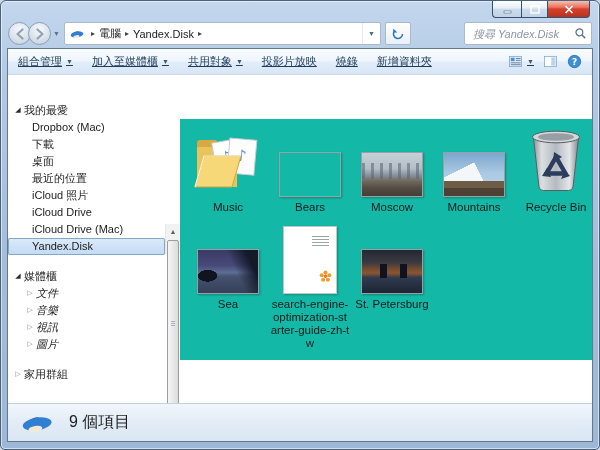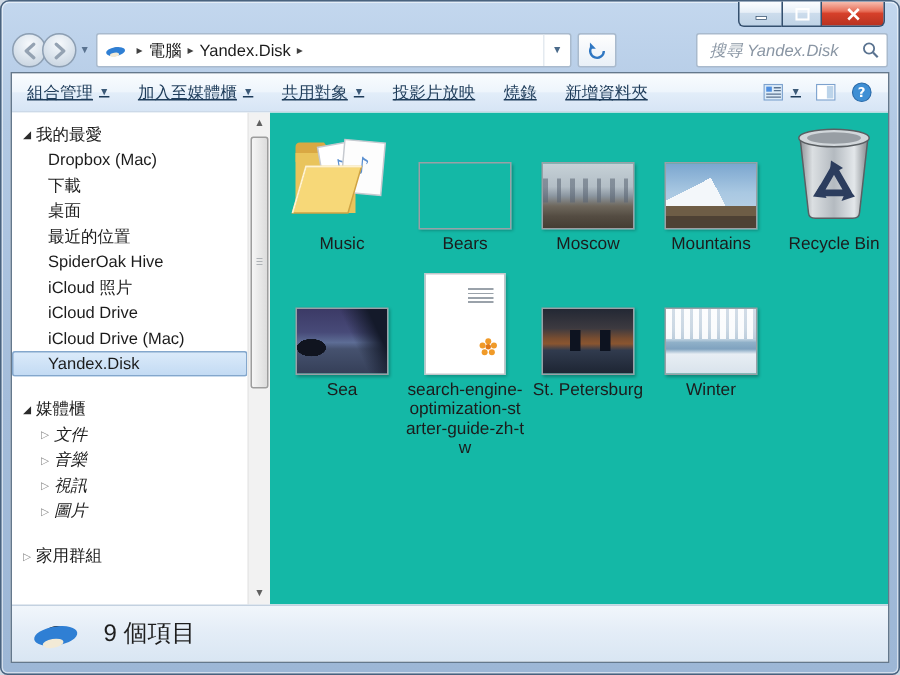--- a/index.html
+++ b/index.html
@@ -36,21 +36,21 @@
   .searchbox input::placeholder{font-style:italic;color:#8a96a4;}
   
   .inner{position:absolute;left:6px;right:6px;top:47px;bottom:7px;background:#fff;border:1px solid #64788c;display:flex;flex-direction:column;overflow:hidden;}
   .toolbar{height:26px;flex:none;display:flex;align-items:center;padding:0 10px;font-size:11px;color:#1e3c5a;
     background:linear-gradient(180deg,#f9fcfe 0%,#eef5fc 48%,#e2edf9 52%,#d7e5f5 100%);border-bottom:1px solid #ccd9e8;}
   .tb-left{flex:1;display:flex;gap:19px;}
   .tb-item{display:flex;align-items:center;gap:4px;white-space:nowrap;cursor:default;text-decoration:underline;}
   .tb-caret{font-size:7px;color:#3c5a78;}
   .tb-right{display:flex;align-items:center;gap:9px;}
   .tb-right .icon svg{display:block;}
-  .body{flex:1;display:flex;overflow:hidden;}
+  .body{flex:1;display:flex;overflow:hidden;align-items:center;}
   
   .sidebar{width:157px;flex:none;background:#fff;padding-top:6px;font-size:11px;color:#1c1c1c;overflow:hidden;}
   .tree-row{height:17px;display:flex;align-items:center;white-space:nowrap;}
   .tree-row.header{padding-left:4px;}
   .tree-row.fav{padding-left:24px;}
   .tree-row.lib{padding-left:16px;font-style:italic;}
   .expander{width:12px;flex:none;text-align:center;font-size:7px;color:#8a8a8a;}
   .expander.open{color:#2b2b2b;}
   .sec-gap{height:13px;}
   .tree-row.selected{background:linear-gradient(180deg,#dcebfa,#c2daf3);box-shadow:inset 0 0 0 1px #84a7cc;border-radius:2px;}
@@ -271,29 +271,20 @@
                 <rect x="2" y="3.5" width="12" height="9.5" fill="#cdd6de" stroke="#8a98a6" stroke-width=".8"></rect>
                 <circle cx="8" cy="8.2" r="3.4" fill="#fff" stroke="#5a7390" stroke-width=".9"></circle>
                 <path d="M8 6.2v2.2l1.6 1" stroke="#5a7390" stroke-width=".9" fill="none"></path>
               </svg>
             </span>
             <span class="sb-label">最近的位置</span>
           </div>
           <div class="tree-row fav">
             <span class="icon sb-icon-wrap">
               <svg viewBox="0 0 16 16">
-                <path d="M1 4h5l1 1.6h8V13.5H1z" fill="#f9dd7f" stroke="#c9a03c" stroke-width=".8"></path>
-                <path d="M1 6.4h14v7.1H1z" fill="#fbe89b"></path>
-              </svg>
-            </span>
-            <span class="sb-label">SpiderOak Hive</span>
-          </div>
-          <div class="tree-row fav">
-            <span class="icon sb-icon-wrap">
-              <svg viewBox="0 0 16 16">
                 <ellipse cx="8" cy="4.6" rx="1.9" ry="3" fill="#f0b429"></ellipse>
                 <ellipse cx="11.4" cy="8" rx="3" ry="1.9" fill="#e04f4f"></ellipse>
                 <ellipse cx="8" cy="11.4" rx="1.9" ry="3" fill="#4f8fe0"></ellipse>
                 <ellipse cx="4.6" cy="8" rx="3" ry="1.9" fill="#58b858"></ellipse>
                 <circle cx="8" cy="8" r="1.5" fill="#fff"></circle>
               </svg>
             </span>
             <span class="sb-label">iCloud 照片</span>
           </div>
           <div class="tree-row fav">
@@ -493,26 +484,20 @@
                 </div>
               </div>
               <div class="cap">search-engine-optimization-starter-guide-zh-tw</div>
             </div>
             <div class="cell">
               <div class="thumb-area">
                 <div class="photo photo-stpetersburg"></div>
               </div>
               <div class="cap">St. Petersburg</div>
             </div>
-            <div class="cell">
-              <div class="thumb-area">
-                <div class="photo photo-winter"></div>
-              </div>
-              <div class="cap">Winter</div>
-            </div>
           </div>
       </div>
     </div>
     <div class="statusbar">
       <span class="icon">
         <svg width="36" height="26" viewBox="0 0 36 26">
             <g transform="rotate(-9 18 13)">
               <path d="M11 11a7.5 5.5 0 0114 0z" fill="#1b1b1b"></path>
               <ellipse cx="18" cy="14" rx="14.5" ry="6.3" fill="#2f7fd4"></ellipse>
               <ellipse cx="15.5" cy="18.6" rx="7" ry="3" fill="#f2ead6"></ellipse>

